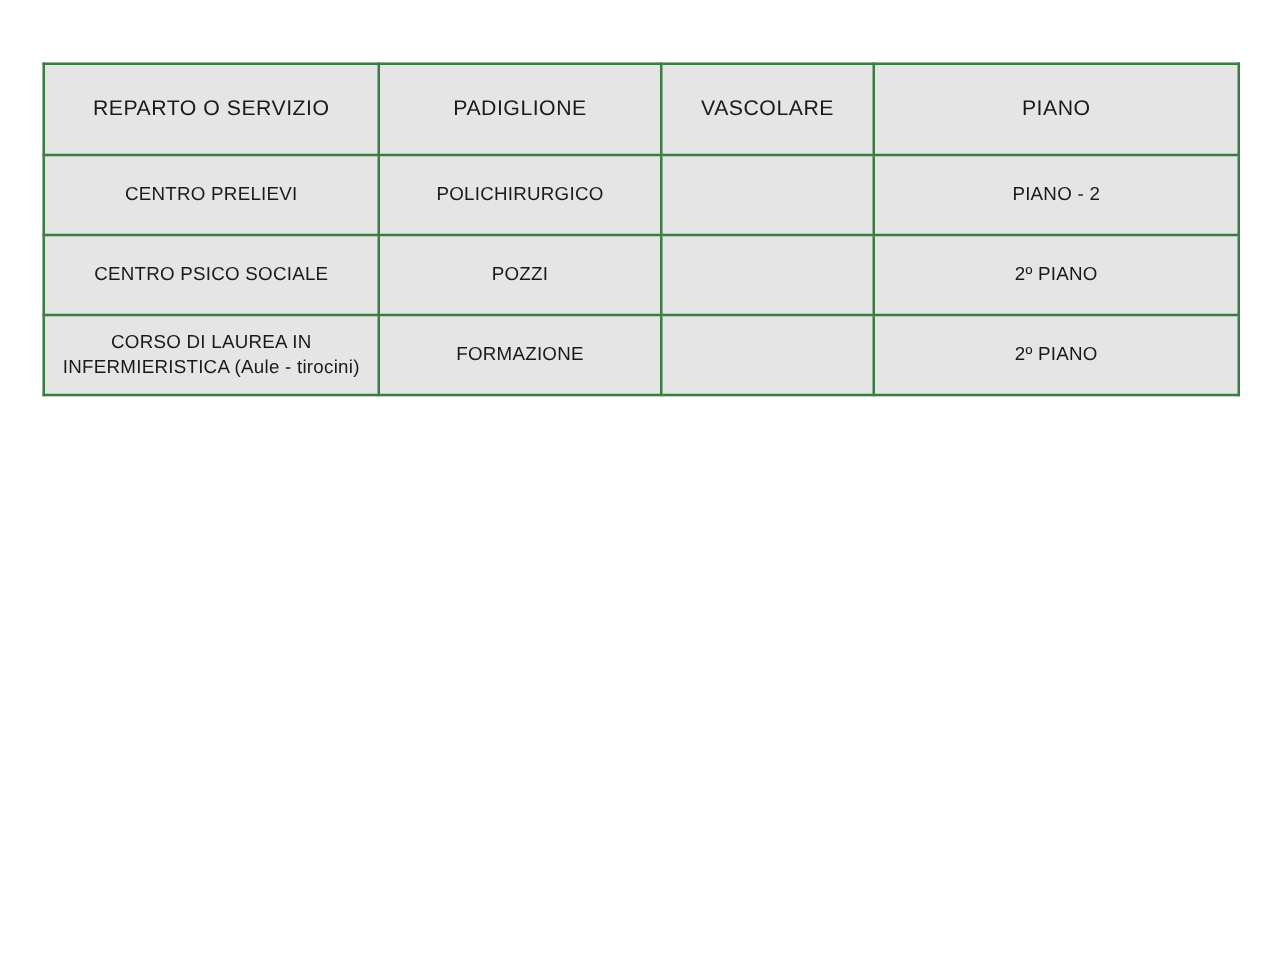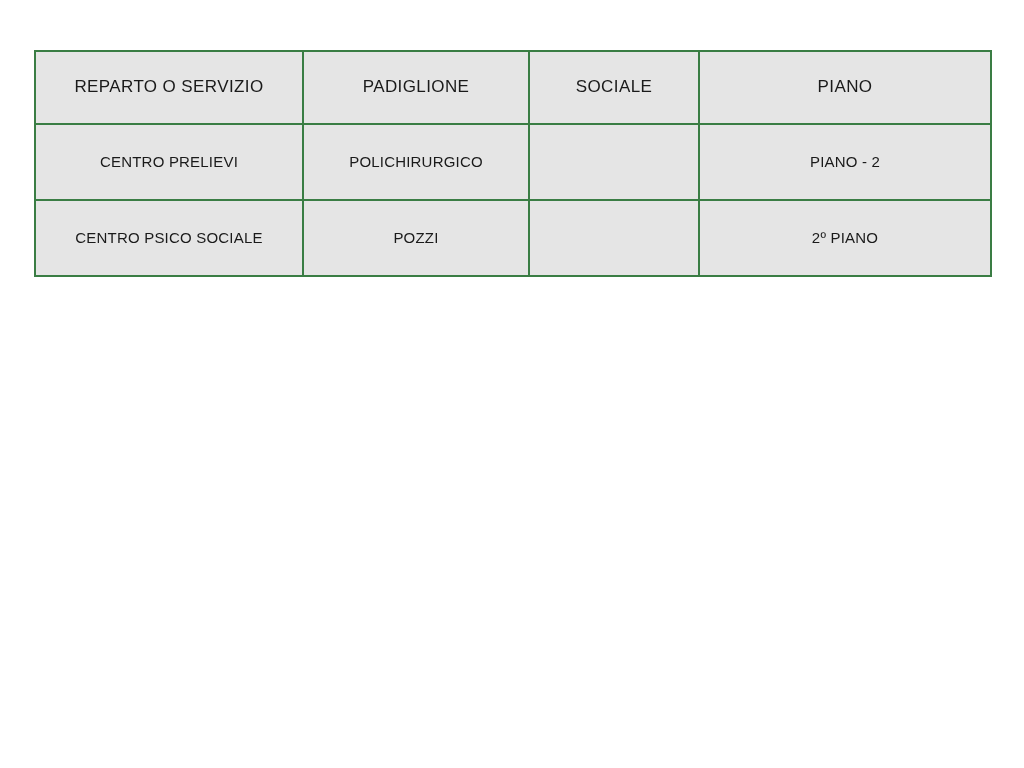--- a/index.html
+++ b/index.html
@@ -41,21 +41,21 @@
     padding: 6px 10px;
     line-height: 1.35;
     box-sizing: border-box;
   }
   table.dept-table thead th {
     height: 73px;
     font-size: 17px;
     letter-spacing: 0.4px;
   }
   table.dept-table tbody td {
-    height: 76px;
+    height: 64px;
     font-size: 15px;
     letter-spacing: 0.2px;
   }
   table.dept-table tbody td.col-service {
     font-size: 15px;
   }
   table.dept-table tbody td.col-entrance {
     font-size: 15px;
   }
 </style>
@@ -68,33 +68,39 @@
     <colgroup>
       <col class="c0">
         <col class="c1">
         <col class="c2">
         <col class="c3">
     </colgroup>
     <thead>
       <tr>
         <th>REPARTO O SERVIZIO</th>
         <th>PADIGLIONE</th>
-        <th>SOCIALE</th>
+        <th>VASCOLARE</th>
         <th>PIANO</th>
       </tr>
     </thead>
     <tbody>
       <tr>
         <td class="col-service">CENTRO PRELIEVI</td>
         <td>POLICHIRURGICO</td>
         <td class="col-entrance"></td>
         <td>PIANO - 2</td>
       </tr>
       <tr>
         <td class="col-service">CENTRO PSICO SOCIALE</td>
         <td>POZZI</td>
         <td class="col-entrance"></td>
         <td>2º PIANO</td>
       </tr>
+      <tr>
+        <td class="col-service">CORSO DI LAUREA IN INFERMIERISTICA (Aule - tirocini)</td>
+        <td>FORMAZIONE</td>
+        <td class="col-entrance"></td>
+        <td>2º PIANO</td>
+      </tr>
     </tbody>
   </table>
 
 </div>
 
 </body></html>

